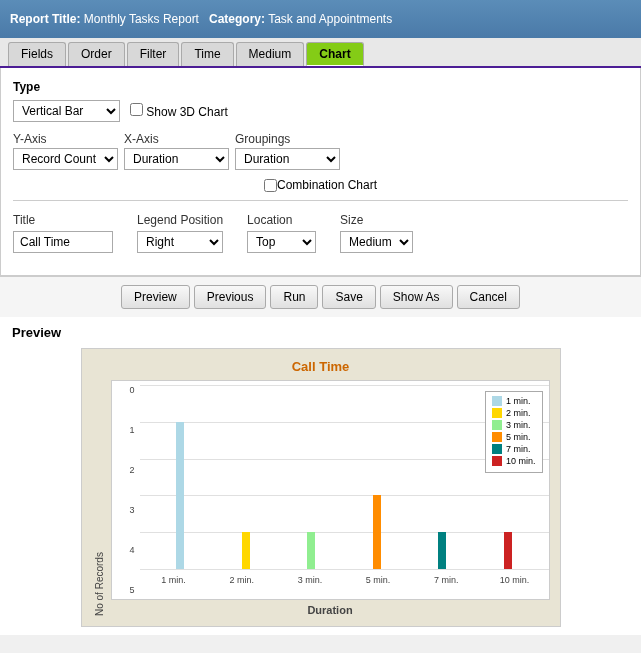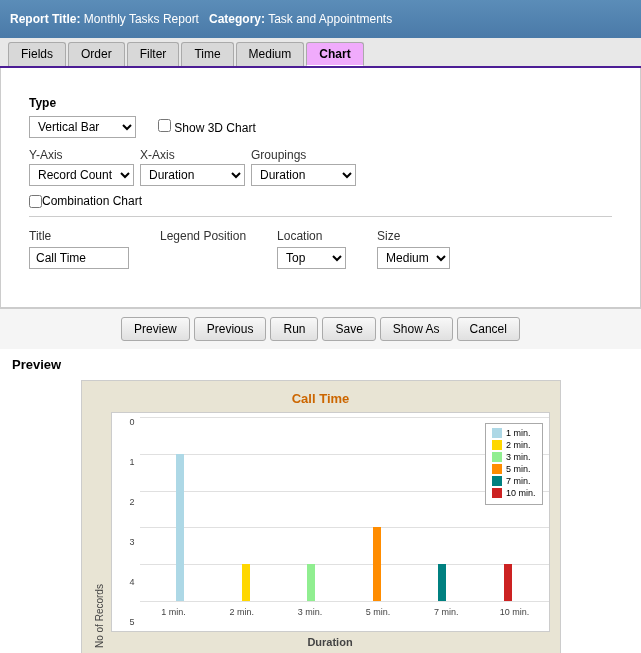--- a/index.html
+++ b/index.html
@@ -23,42 +23,42 @@
     .tab {
       padding: 4px 12px;
       border: 1px solid #aaa;
       border-bottom: none;
       background: #d8d8d8;
       cursor: pointer;
       border-radius: 3px 3px 0 0;
       font-size: 12px;
     }
     .tab.active {
-      background: #f0abfc;
+      background: #84cc16;
       border-bottom: 1px solid white;
       font-weight: bold;
     }
 
     .main-content {
       background: white;
       border: 1px solid #ccc;
       border-top: none;
-      padding: 28px;
+      padding: 12px;
     }
 
     .section-label {
       font-weight: bold;
       margin-bottom: 6px;
       font-size: 12px;
     }
 
     .type-row {
       display: flex;
       align-items: center;
-      gap: 22px;
+      gap: 10px;
       margin-bottom: 10px;
     }
 
     .axes-row {
       display: flex;
       align-items: center;
       gap: 6px;
       margin-bottom: 8px;
     }
 
@@ -70,32 +70,33 @@
     select {
       border: 1px solid #aaa;
       background: white;
       font-size: 12px;
       padding: 2px 4px;
     }
 
     .checkbox-row {
       display: flex;
       align-items: center;
+      justify-content: center;
     }
 
     .divider {
       border: none;
       border-top: 1px solid #ccc;
       margin: 8px 0 12px 0;
     }
 
     .legend-row {
       display: flex;
-      align-items: flex-start;
-      gap: 31px;
+      align-items: center;
+      gap: 24px;
       margin-bottom: 10px;
     }
 
     .legend-group {
       display: flex;
       flex-direction: column;
       gap: 4px;
     }
 
     .legend-group label {
@@ -366,20 +367,26 @@
 
   <hr class="divider">
 
   <div class="legend-row">
     <div class="legend-group">
       <label>Title</label>
       <input type="text" value="Call Time" style="">
     </div>
     <div class="legend-group">
       <label>Legend Position</label>
+      <select>
+        <option>Right</option>
+        <option>Left</option>
+        <option>Top</option>
+        <option>Bottom</option>
+      </select>
     </div>
     <div class="legend-group">
       <label>Location</label>
       <select>
         <option>Top</option>
         <option>Bottom</option>
         <option>Left</option>
         <option>Right</option>
       </select>
     </div>

